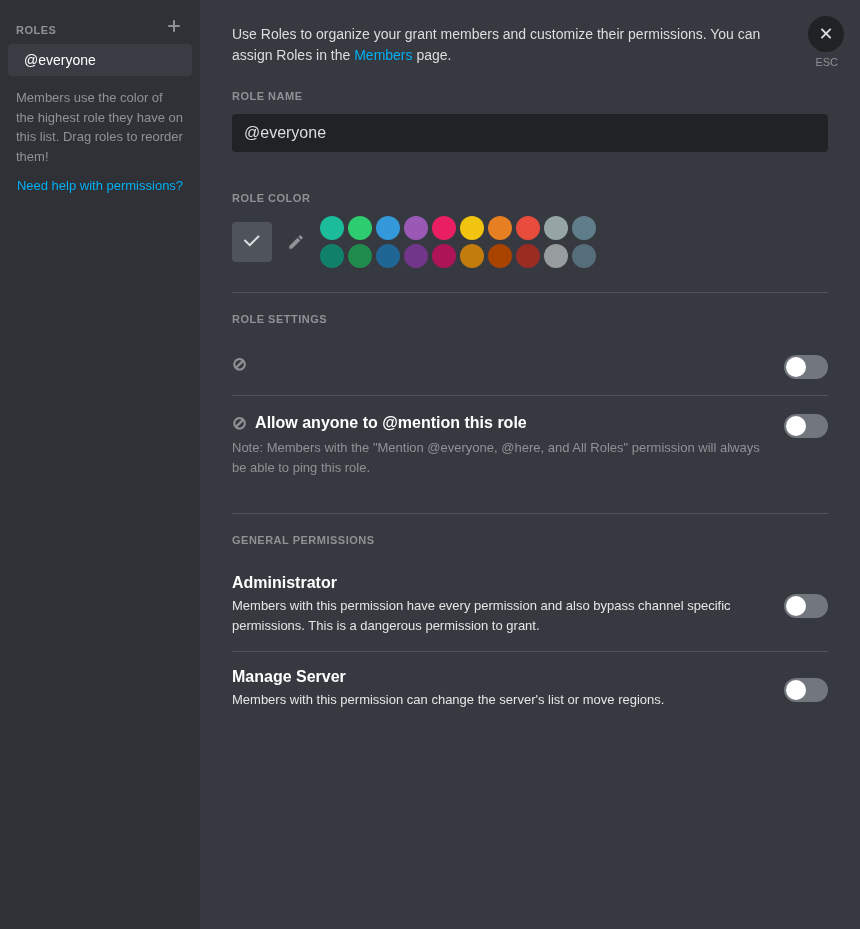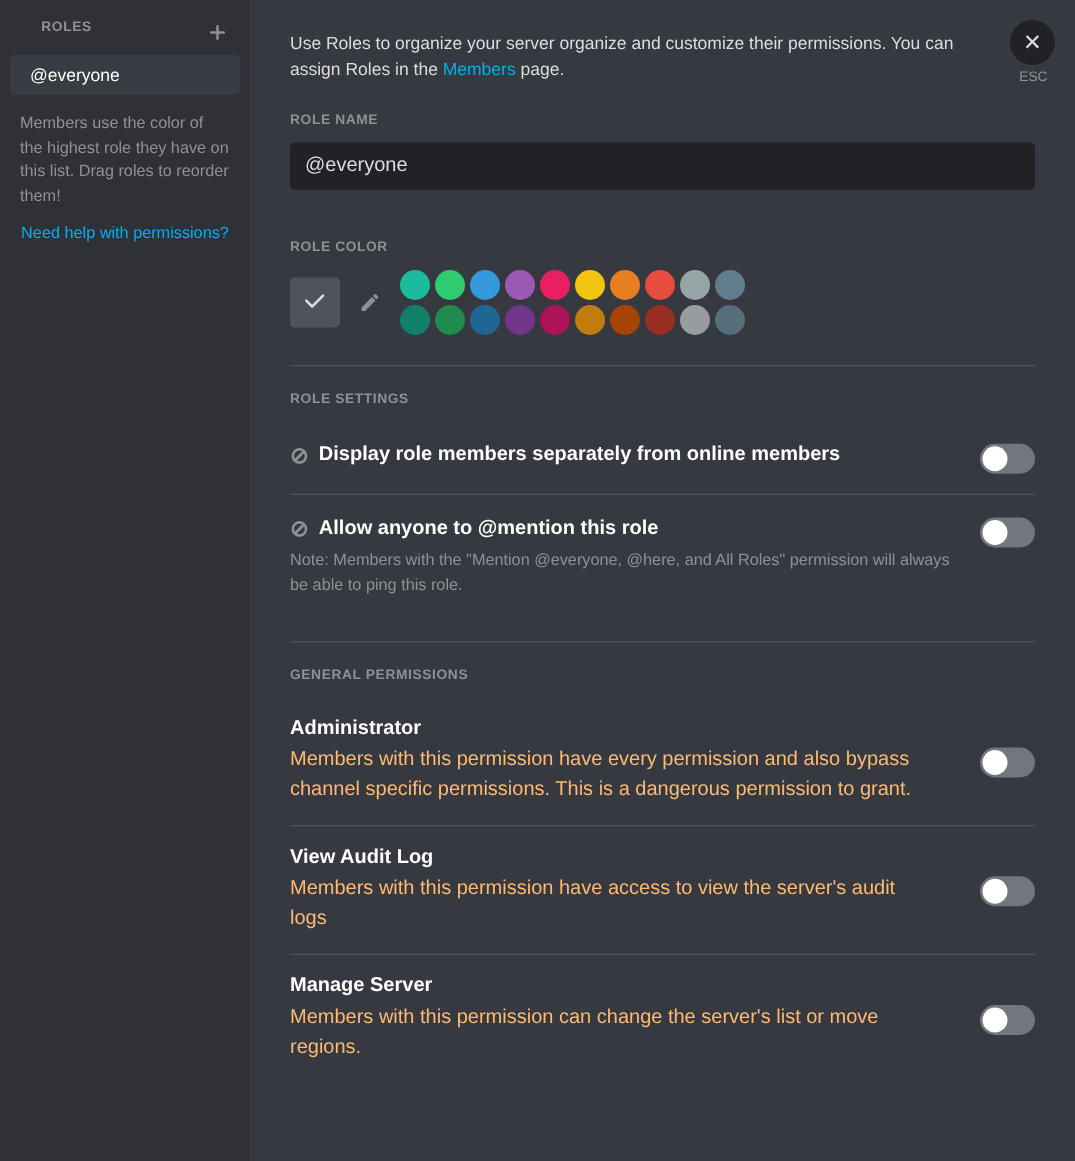--- a/index.html
+++ b/index.html
@@ -16,24 +16,23 @@
     .sidebar {
       width: 200px;
       background: #2f3136;
       min-height: 929px;
       padding: 16px 0;
       flex-shrink: 0;
     }
 
     .sidebar-header {
       display: flex;
-      align-items: flex-start;
+      align-items: flex-end;
       justify-content: space-between;
       padding: 0 16px 8px 16px;
-      margin-left: 17px;
     }
 
     .sidebar-header-title {
       font-size: 11px;
       font-weight: 700;
       color: #8e9297;
       text-transform: uppercase;
       letter-spacing: 0.5px;
     }
 
@@ -309,22 +308,22 @@
     }
 
     .permission-title {
       font-size: 16px;
       font-weight: 600;
       color: #ffffff;
       margin-bottom: 4px;
     }
 
     .permission-desc {
-      font-size: 16px;
-      color: #fdba74;
+      font-size: 13px;
+      color: #e5e5e5;
       line-height: 1.5;
     }
   </style>
 </head>
 <body>
 
 <div class="sidebar">
   <div class="sidebar-header">
     <span class="sidebar-header-title">Roles</span>
     <button class="sidebar-add-btn">
@@ -342,21 +341,21 @@
 
 <div class="main-content">
 
   <button class="close-button">
     <span>✕</span>
   </button>
   <span class="close-label">ESC</span>
 
   <div class="info-banner">
     <p>
-      <span>Use Roles to organize your server organize and customize their permissions. You can assign Roles in the </span><a href="#">Members</a><span> page.</span>
+      <span>Use Roles to organize your grant members and customize their permissions. You can assign Roles in the </span><a href="#">Members</a><span> page.</span>
     </p>
   </div>
 
   <div class="role-name-section">
     <div class="section-label">ROLE NAME</div>
     <input class="form-input" type="text" value="@everyone" placeholder="@everyone" style="">
   </div>
 
   <div class="role-color-section">
     <div class="section-label">ROLE COLOR</div>
@@ -405,21 +404,20 @@
 
   <hr class="divider">
 
   <div>
     <div class="section-label">ROLE SETTINGS</div>
 
     <div class="setting-row">
       <div class="setting-info">
         <div class="setting-title">
           <span class="setting-icon" style="font-size:18px;">⊘</span>
-          <span class="setting-title-text">Display role members separately from online members</span>
         </div>
       </div>
       <button class="toggle"></button>
     </div>
 
     <div class="setting-row">
       <div class="setting-info">
         <div class="setting-title">
           <span class="setting-icon" style="font-size:18px;">⊘</span>
           <span class="setting-title-text">Allow anyone to <strong>@mention</strong> this role</span>
@@ -436,27 +434,20 @@
     <div class="section-label">GENERAL PERMISSIONS</div>
 
     <div class="permission-row">
       <div class="permission-info">
         <div class="permission-title">Administrator</div>
         <p class="permission-desc">Members with this permission have every permission and also bypass channel specific permissions. This is a dangerous permission to grant.</p>
       </div>
       <button class="toggle"></button>
     </div>
 
-    <div class="permission-row">
-      <div class="permission-info">
-        <div class="permission-title">View Audit Log</div>
-        <p class="permission-desc">Members with this permission have access to view the server's audit logs</p>
-      </div>
-      <button class="toggle"></button>
-    </div>
 
     <div class="permission-row">
       <div class="permission-info">
         <div class="permission-title">Manage Server</div>
         <p class="permission-desc">Members with this permission can change the server's list or move regions.</p>
       </div>
       <button class="toggle"></button>
     </div>
   </div>
 

